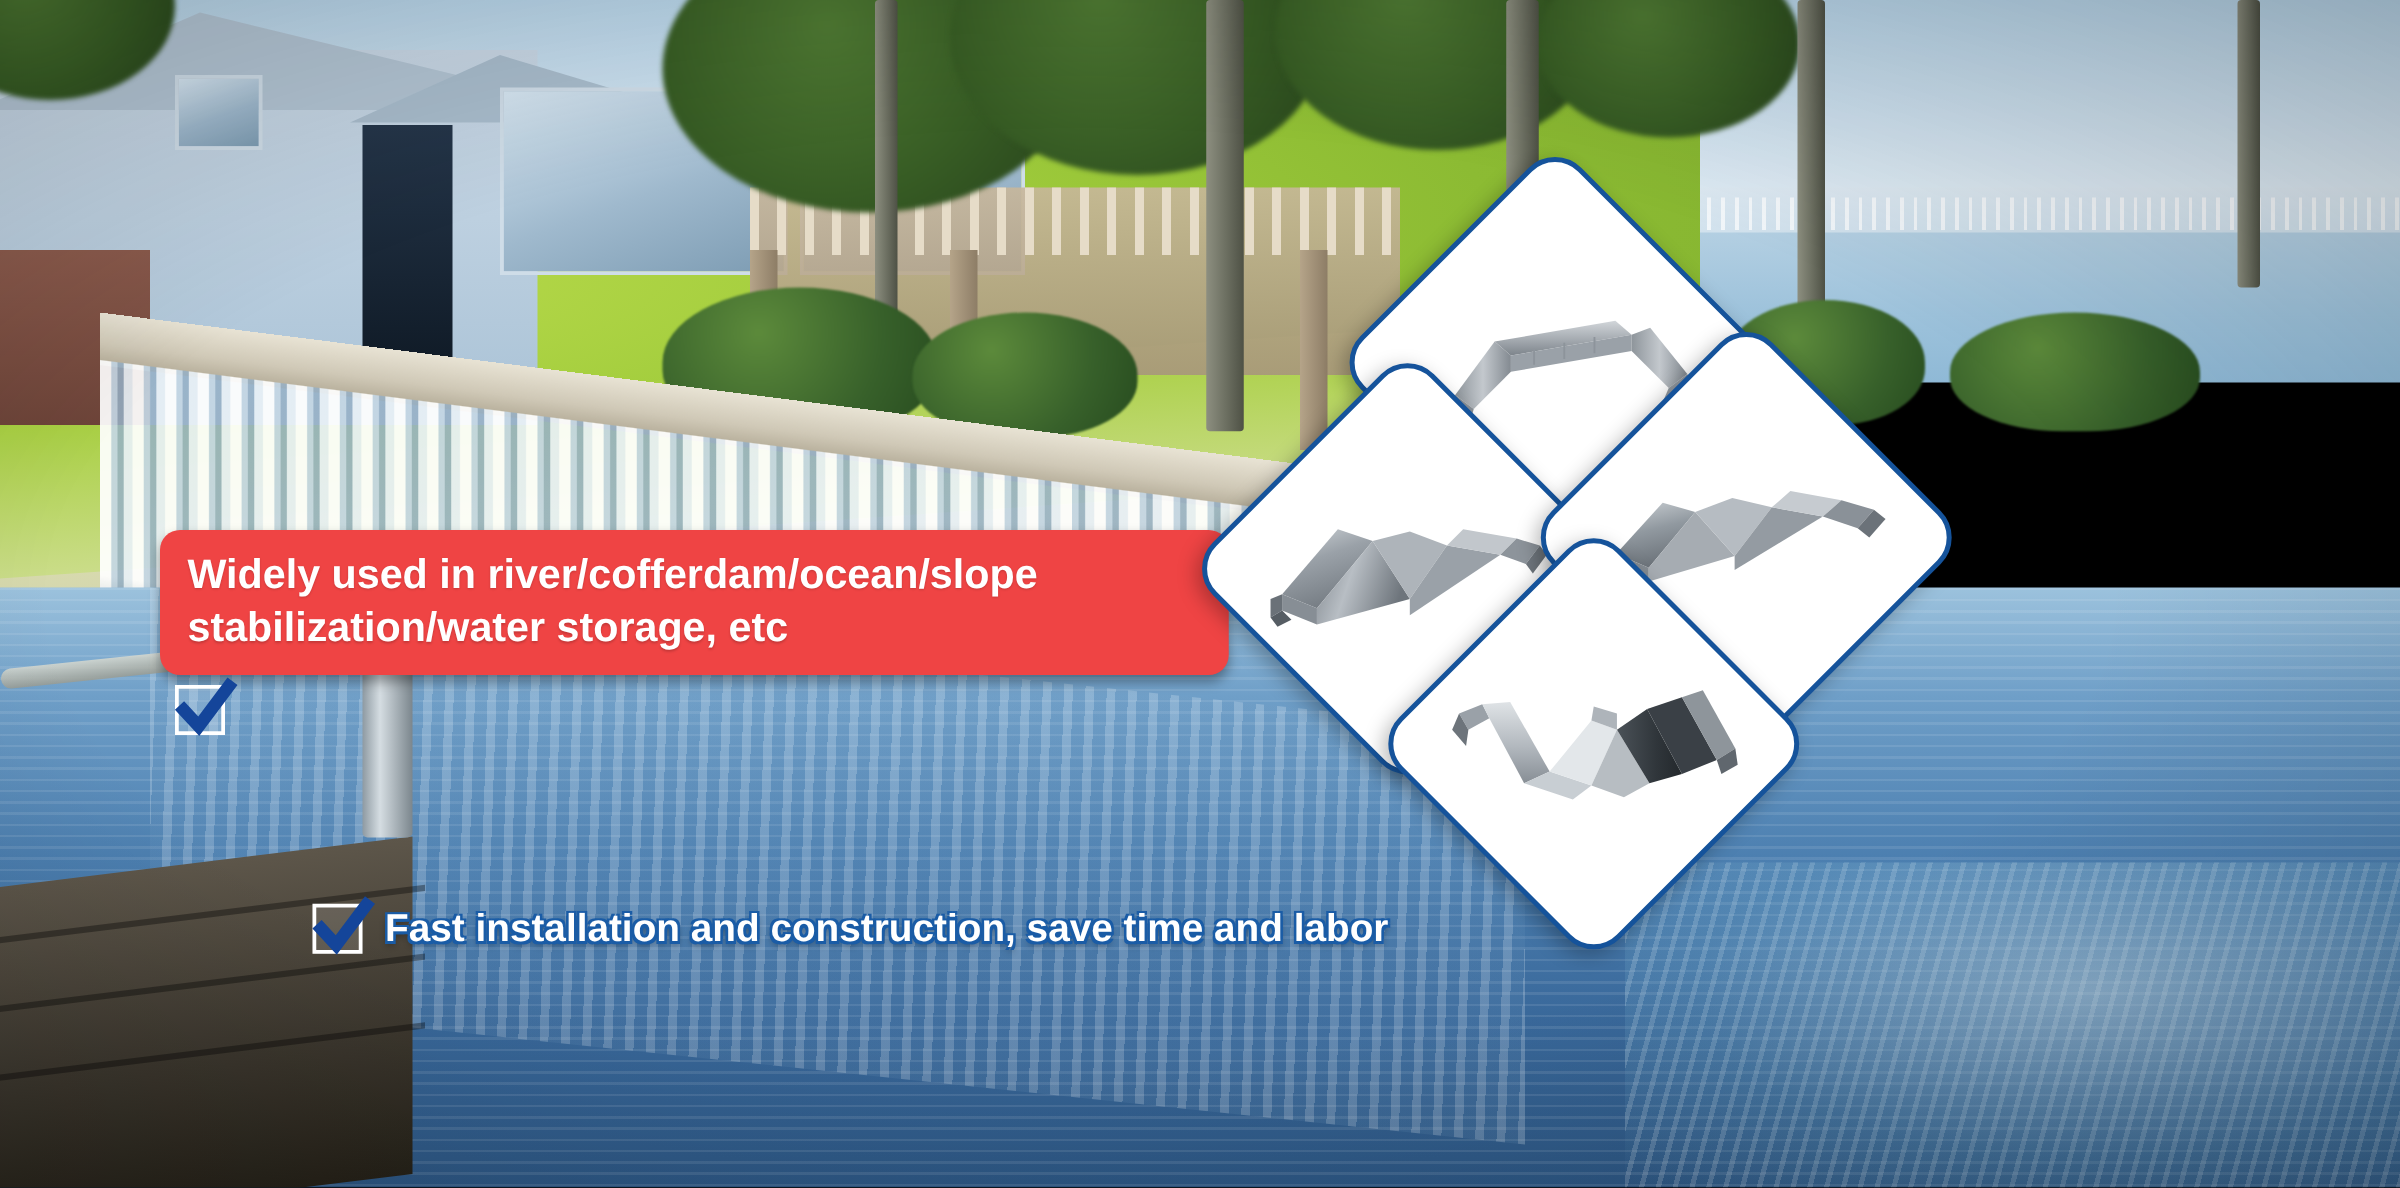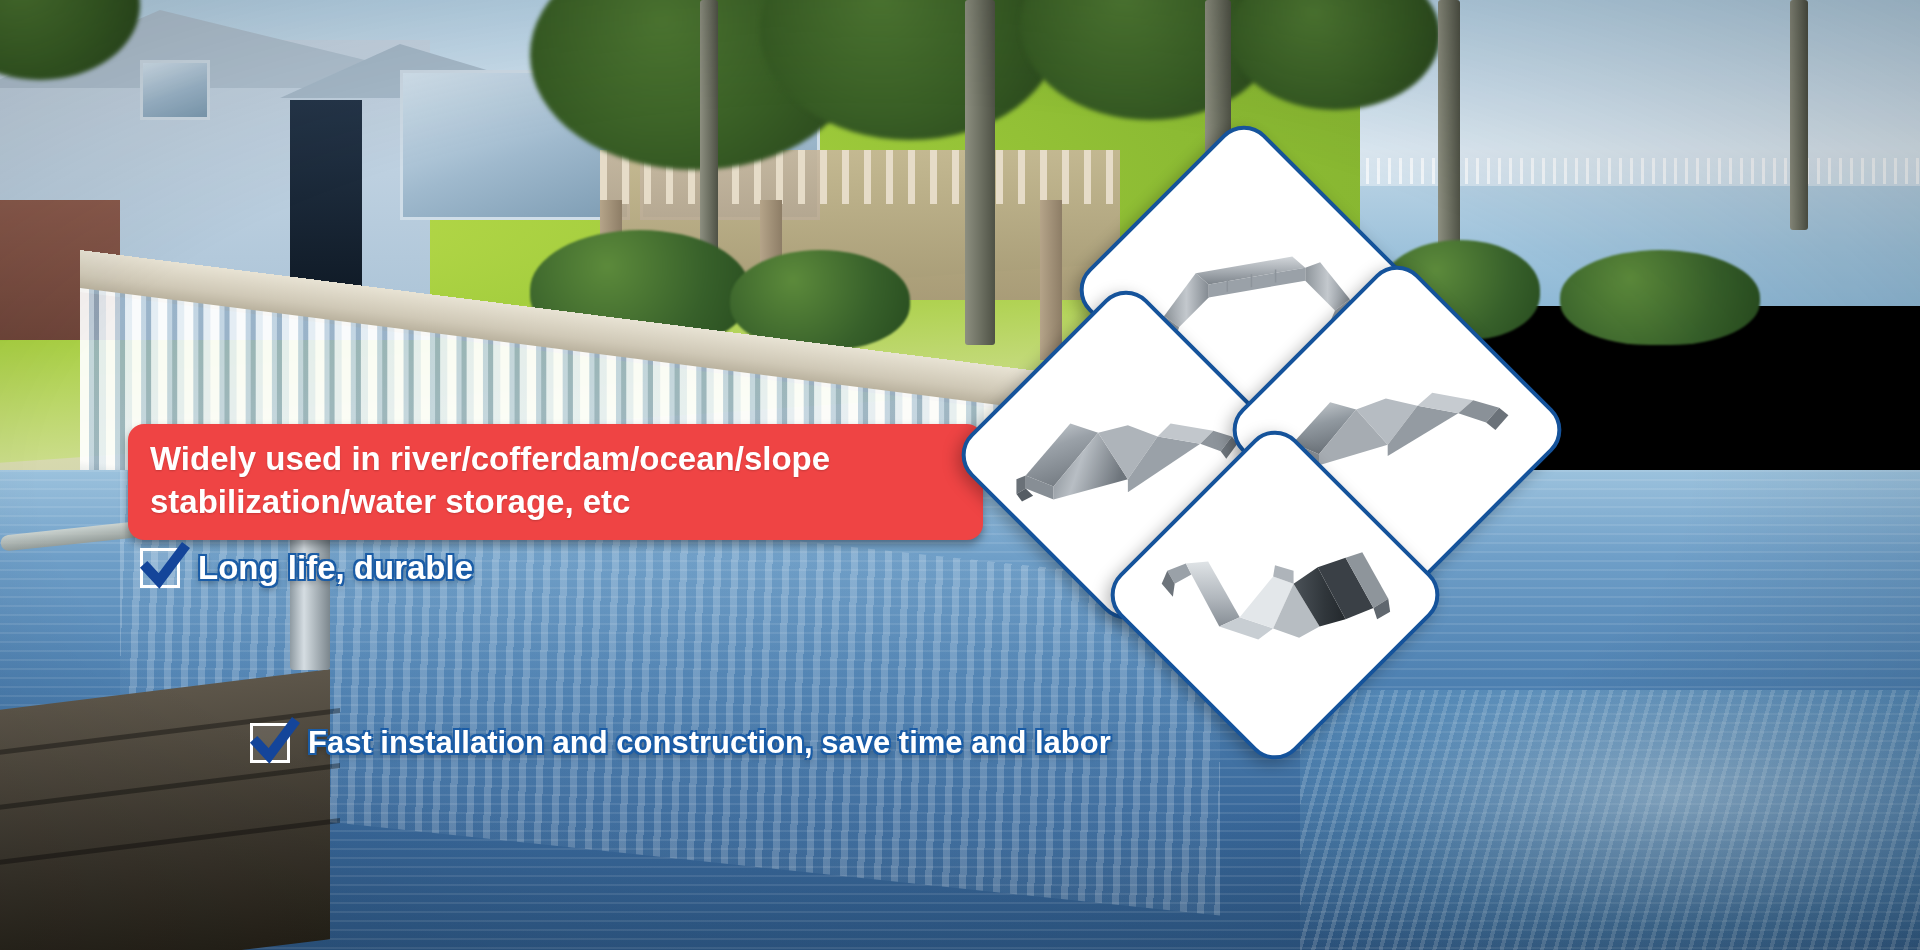--- a/index.html
+++ b/index.html
@@ -410,21 +410,20 @@
     <div class="usebox">
       <div class="usebox-text">Widely used in river/cofferdam/ocean/slope stabilization/water storage, etc</div>
     </div>
 
     <div class="feature f1">
       <span class="chk">
         <svg viewBox="0 0 54 54" aria-hidden="true">
           <path d="M10 27 L22 40 L46 8" fill="none" stroke="#14459a" stroke-width="10" stroke-linecap="square" stroke-linejoin="miter"></path>
         </svg>
       </span>
-      <span class="feature-label">Long life, durable</span>
     </div>
 
 
     <div class="feature f3">
       <span class="chk">
         <svg viewBox="0 0 54 54" aria-hidden="true">
           <path d="M10 27 L22 40 L46 8" fill="none" stroke="#14459a" stroke-width="10" stroke-linecap="square" stroke-linejoin="miter"></path>
         </svg>
       </span>
       <span class="feature-label">Fast installation and construction, save time and labor</span>

